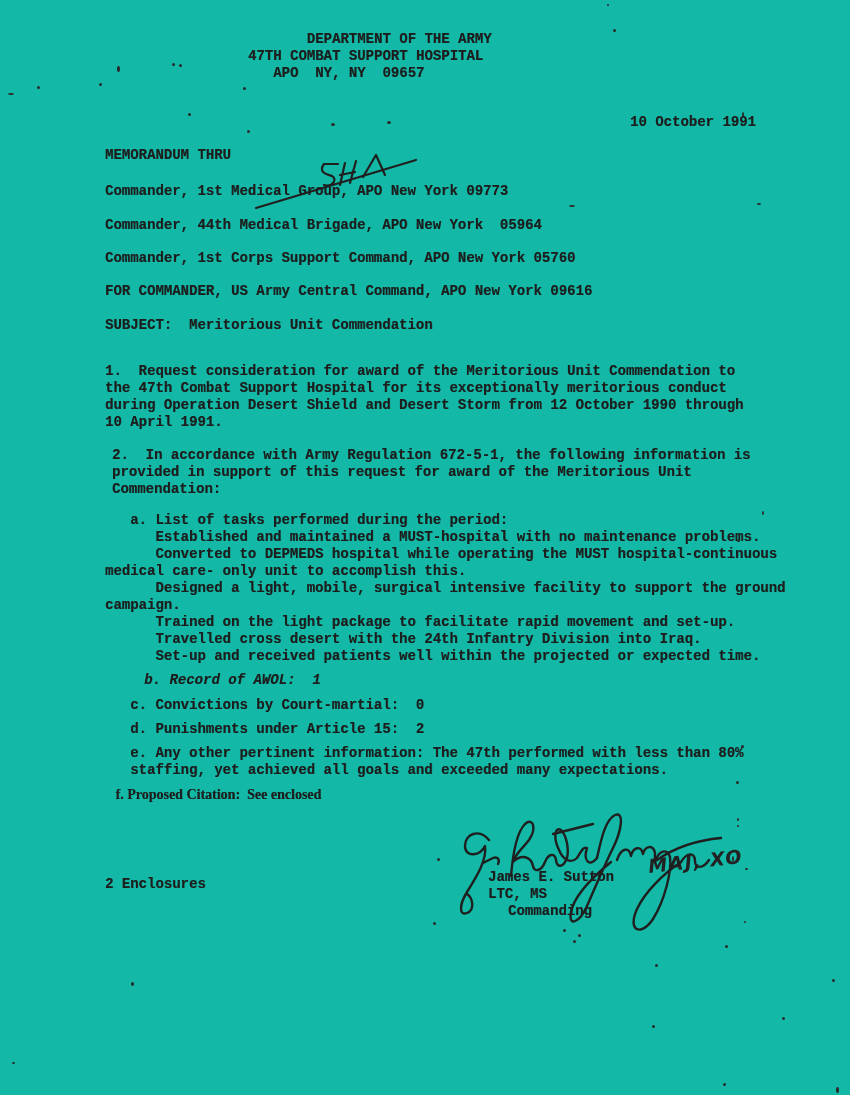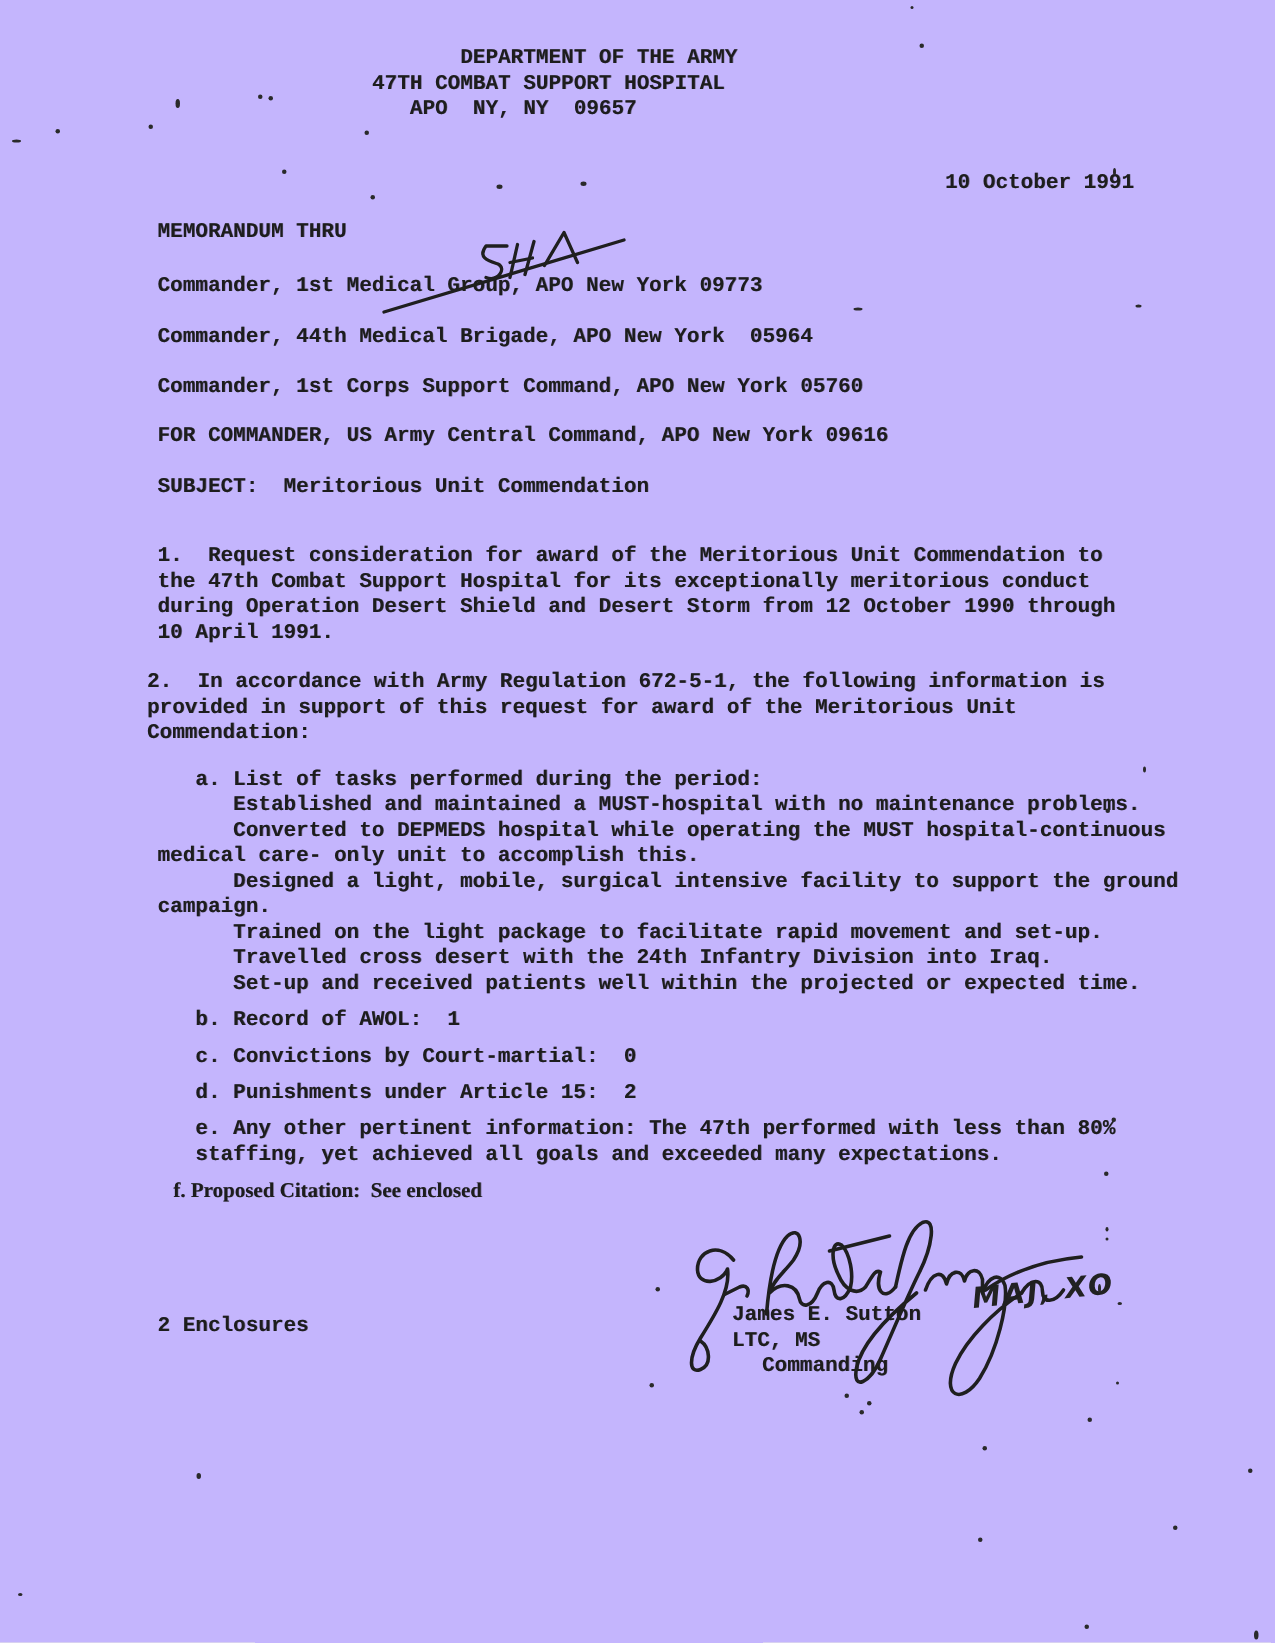--- a/index.html
+++ b/index.html
@@ -1,20 +1,20 @@
 <!DOCTYPE html>
 <html><head>
 <meta charset="utf-8">
 <style>
   html,body{margin:0;padding:0;background:#e8e8e8;}
   .page{
     position:relative;
     width:850px;height:1095px;
     margin:0 auto;
-    background:#c4b5fd;
+    background:#14b8a6;
     overflow:hidden;
   }
   .t{
     position:absolute;
     white-space:pre;
     font-family:"Liberation Mono","DejaVu Sans Mono",monospace;
     font-weight:bold;
     font-size:14px;
     line-height:17px;
     color:#1d1d1d;
@@ -54,33 +54,33 @@
   <div class="t" style="left:105px;top:183px;">Commander, 1st Medical Group, APO New York 09773</div>
   <div class="t" style="left:105px;top:217px;">Commander, 44th Medical Brigade, APO New York  05964</div>
   <div class="t" style="left:105px;top:250px;">Commander, 1st Corps Support Command, APO New York 05760</div>
   <div class="t" style="left:105px;top:283px;">FOR COMMANDER, US Army Central Command, APO New York 09616</div>
   <div class="t" style="left:105px;top:317px;">SUBJECT:  Meritorious Unit Commendation</div>
 
   <div class="t" style="left:105px;top:363px;">1.  Request consideration for award of the Meritorious Unit Commendation to
 the 47th Combat Support Hospital for its exceptionally meritorious conduct
 during Operation Desert Shield and Desert Storm from 12 October 1990 through
 10 April 1991.</div>
-  <div class="t" style="left:98px;top:447px;">2.  In accordance with Army Regulation 672-5-1, the following information is
+  <div class="t" style="left:112px;top:447px;">2.  In accordance with Army Regulation 672-5-1, the following information is
 provided in support of this request for award of the Meritorious Unit
 Commendation:</div>
   <div class="t" style="left:105px;top:512px;">   a. List of tasks performed during the period:
       Established and maintained a MUST-hospital with no maintenance problems.
       Converted to DEPMEDS hospital while operating the MUST hospital-continuous
 medical care- only unit to accomplish this.
       Designed a light, mobile, surgical intensive facility to support the ground
 campaign.
       Trained on the light package to facilitate rapid movement and set-up.
       Travelled cross desert with the 24th Infantry Division into Iraq.
       Set-up and received patients well within the projected or expected time.</div>
-  <div class="t" style="left:105px;top:672px;">   b. Record of AWOL:  1</div>
+  <div class="t" style="left:119px;top:672px;font-style:italic;">   b. Record of AWOL:  1</div>
   <div class="t" style="left:105px;top:697px;">   c. Convictions by Court-martial:  0</div>
   <div class="t" style="left:105px;top:721px;text-align:center;">   d. Punishments under Article 15:  2</div>
   <div class="t" style="left:105px;top:745px;">   e. Any other pertinent information: The 47th performed with less than 80%
    staffing, yet achieved all goals and exceeded many expectations.</div>
   <div class="t" style="left:105px;top:786px;font-family:Liberation Serif, serif;">   f. Proposed Citation:  See enclosed</div>
 
   <div class="t" style="left:105px;top:876px;">2 Enclosures</div>
   <div class="t" style="left:488px;top:869px;">James E. Sutton</div>
   <div class="t" style="left:488px;top:886px;">LTC, MS</div>
   <div class="t" style="left:508px;top:903px;">Commanding</div>

